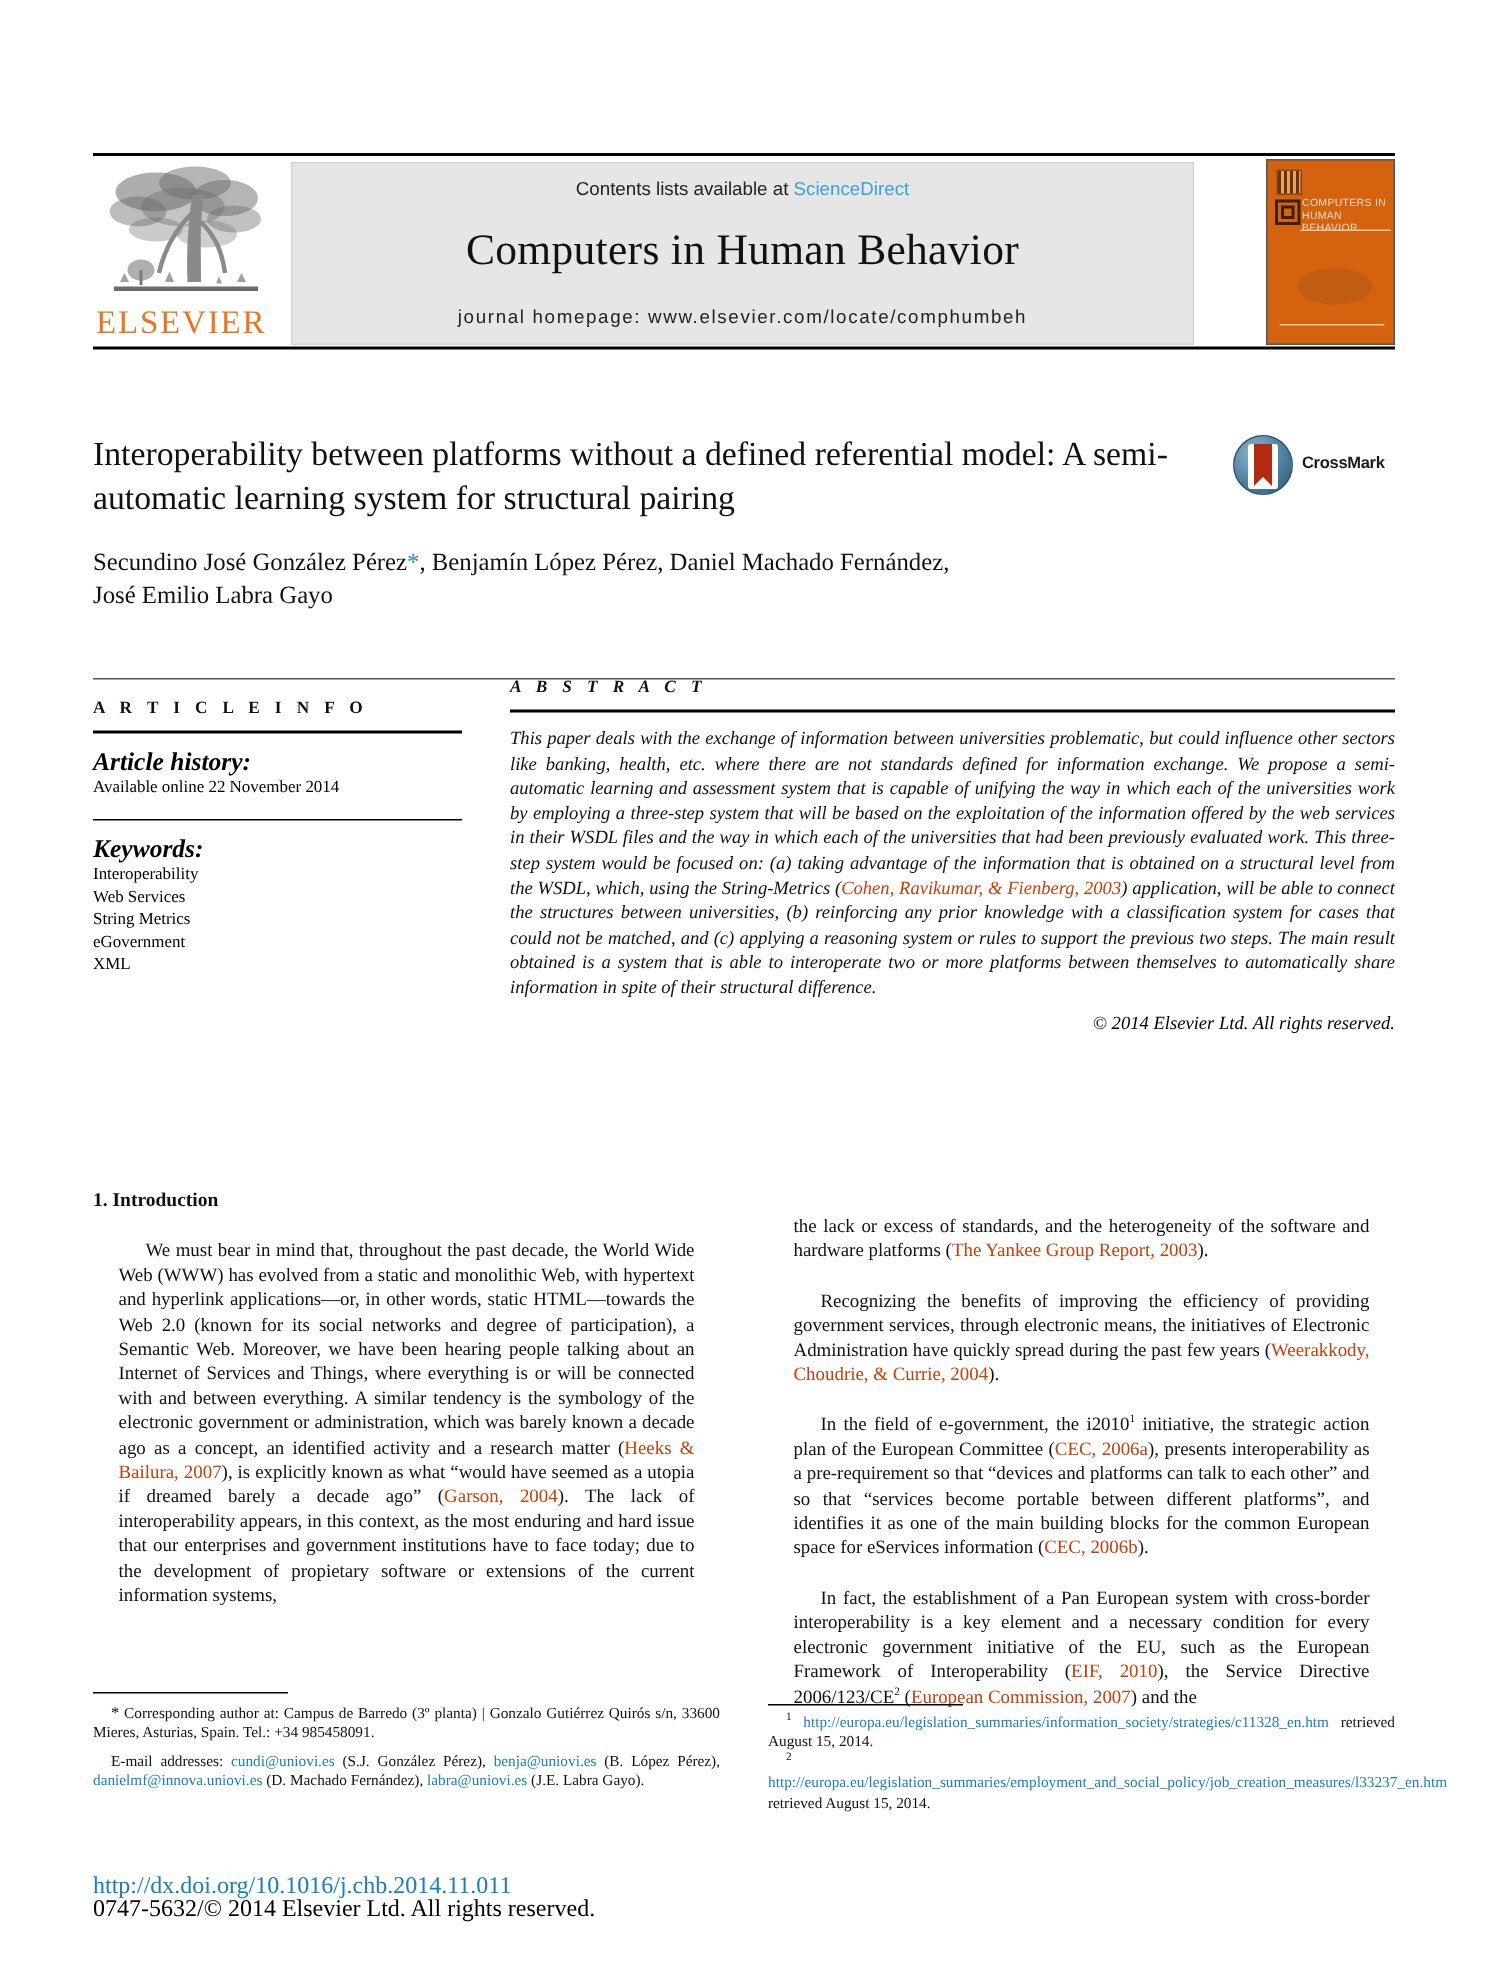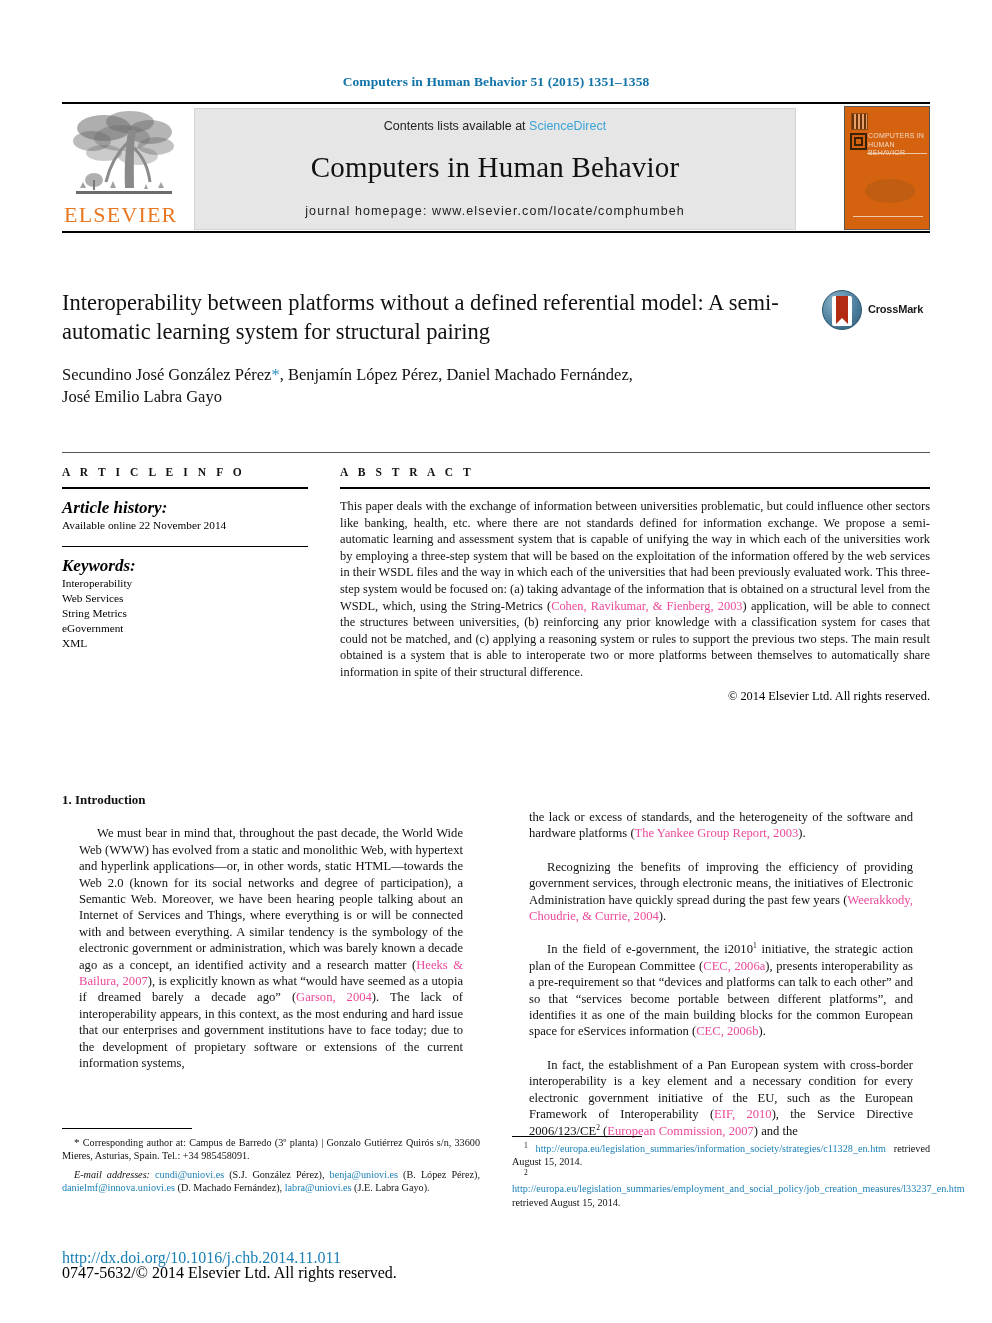--- a/index.html
+++ b/index.html
@@ -250,23 +250,24 @@
     background: #555;
   }
   .col-info {
     position: absolute;
     top: 466px;
     left: 62px;
     width: 246px;
   }
   .col-abs {
     position: absolute;
-    top: 466px;
+    top: 452px;
     left: 340px;
     width: 590px;
+    font-style: italic;
   }
   .sec-head {
     font-family: "Liberation Serif", serif;
     font-size: 11.5px;
     font-weight: bold;
     letter-spacing: 3.6px;
     color: #111;
   }
   .sec-rule {
     height: 2px;
@@ -292,21 +293,21 @@
     font-size: 11.3px;
     line-height: 15px;
   }
   .abstract-body {
     font-size: 12.4px;
     line-height: 16.6px;
     text-align: justify;
     margin-top: 9px;
     color: #111;
   }
-  .cite { color: #ec4899; }
+  .cite { color: #c2410c; }
   .copyright {
     font-size: 12.4px;
     text-align: right;
     margin-top: 8px;
   }
 
   
   .body-col {
     position: absolute;
     top: 792px;
@@ -341,39 +342,38 @@
     width: 418px;
     font-size: 10.2px;
     line-height: 13.4px;
     text-align: justify;
     color: #111;
   }
   .footnote p { margin: 0; }
   .fn-indent { text-indent: 12px; }
   .fn-star { font-size: 11px; }
   .link { color: #1a7fb5; }
-  .italic { font-style: italic; }
+  .italic { }
   sup { font-size: 7.5px; vertical-align: super; line-height: 0; }
 
   .doi-block {
     position: absolute;
     left: 62px;
     top: 1251px;
     width: 418px;
     font-size: 16px;
     line-height: 14.5px;
   }
   .doi-link { color: #1a7fb5; }
 </style>
 </head>
 <body>
 
 <div class="page">
 
-  <div class="runhead">Computers in Human Behavior 51 (2015) 1351–1358</div>
 
   <div class="header-wrap">
     <div class="header-rule-top"></div>
 
     <div class="elsevier-block">
       <svg class="tree-svg" width="108" height="96" viewBox="0 0 108 96">
         <g fill="#6b6b6b">
           <ellipse cx="34" cy="20" rx="27" ry="13" opacity="0.55"></ellipse>
           <ellipse cx="60" cy="14" rx="24" ry="11" opacity="0.5"></ellipse>
           <ellipse cx="80" cy="24" rx="22" ry="12" opacity="0.5"></ellipse>

